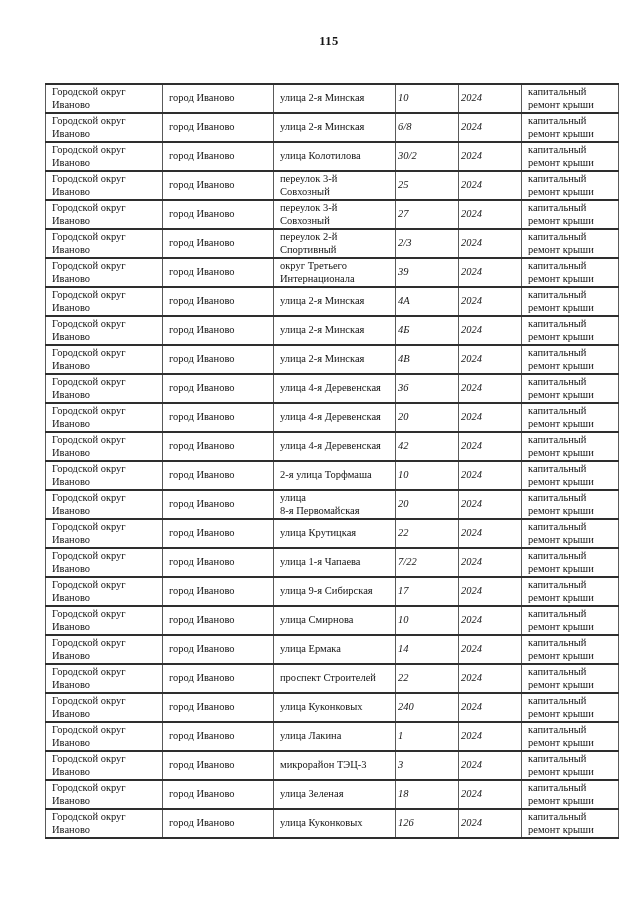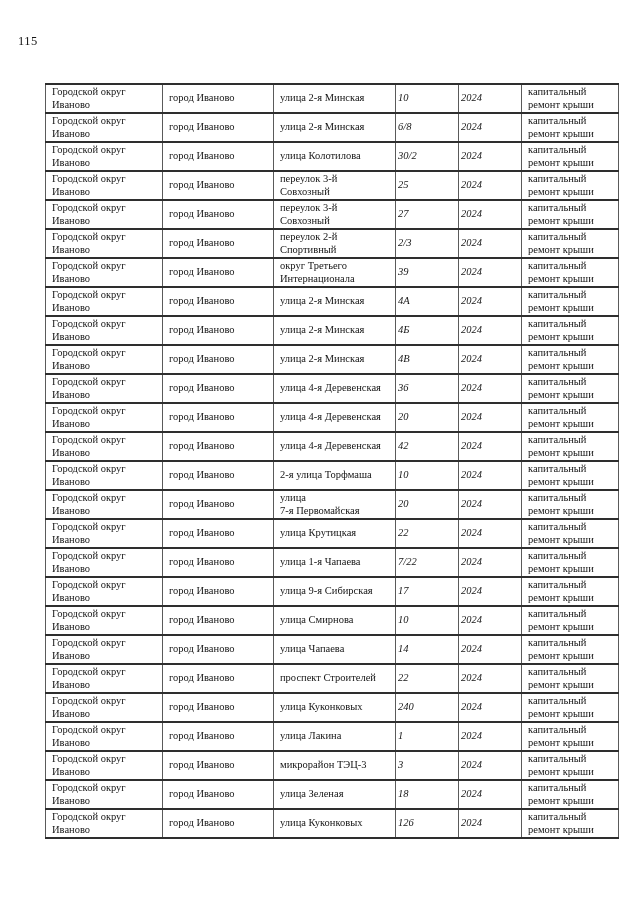--- a/index.html
+++ b/index.html
@@ -14,24 +14,25 @@
     background: #ffffff;
     font-family: "Liberation Serif", "DejaVu Serif", serif;
     color: #151515;
     overflow: hidden;
   }
   .page-number {
     position: absolute;
     top: 34px;
     left: 0;
     width: 640px;
-    text-align: left;
+    text-align: center;
     text-indent: 18px;
     font-size: 12.5px;
     letter-spacing: 0.5px;
+    font-weight: bold;
   }
   table.repair-table {
     position: absolute;
     top: 83px;
     left: 45px;
     width: 573px;
     border-collapse: collapse;
     table-layout: fixed;
   }
   table.repair-table td {
@@ -218,21 +219,21 @@
           <td class="center">10</td>
           <td class="center">2024</td>
           <td>капитальный
 ремонт крыши</td>
         </tr>
         <tr>
           <td>Городской округ
 Иваново</td>
           <td>город Иваново</td>
           <td>улица
-7-я Первомайская</td>
+8-я Первомайская</td>
           <td class="center">20</td>
           <td class="center">2024</td>
           <td>капитальный
 ремонт крыши</td>
         </tr>
         <tr>
           <td>Городской округ
 Иваново</td>
           <td>город Иваново</td>
           <td>улица Крутицкая</td>
@@ -268,21 +269,21 @@
           <td>улица Смирнова</td>
           <td class="center">10</td>
           <td class="center">2024</td>
           <td>капитальный
 ремонт крыши</td>
         </tr>
         <tr>
           <td>Городской округ
 Иваново</td>
           <td>город Иваново</td>
-          <td>улица Чапаева</td>
+          <td>улица Ермака</td>
           <td class="center">14</td>
           <td class="center">2024</td>
           <td>капитальный
 ремонт крыши</td>
         </tr>
         <tr>
           <td>Городской округ
 Иваново</td>
           <td>город Иваново</td>
           <td>проспект Строителей</td>

